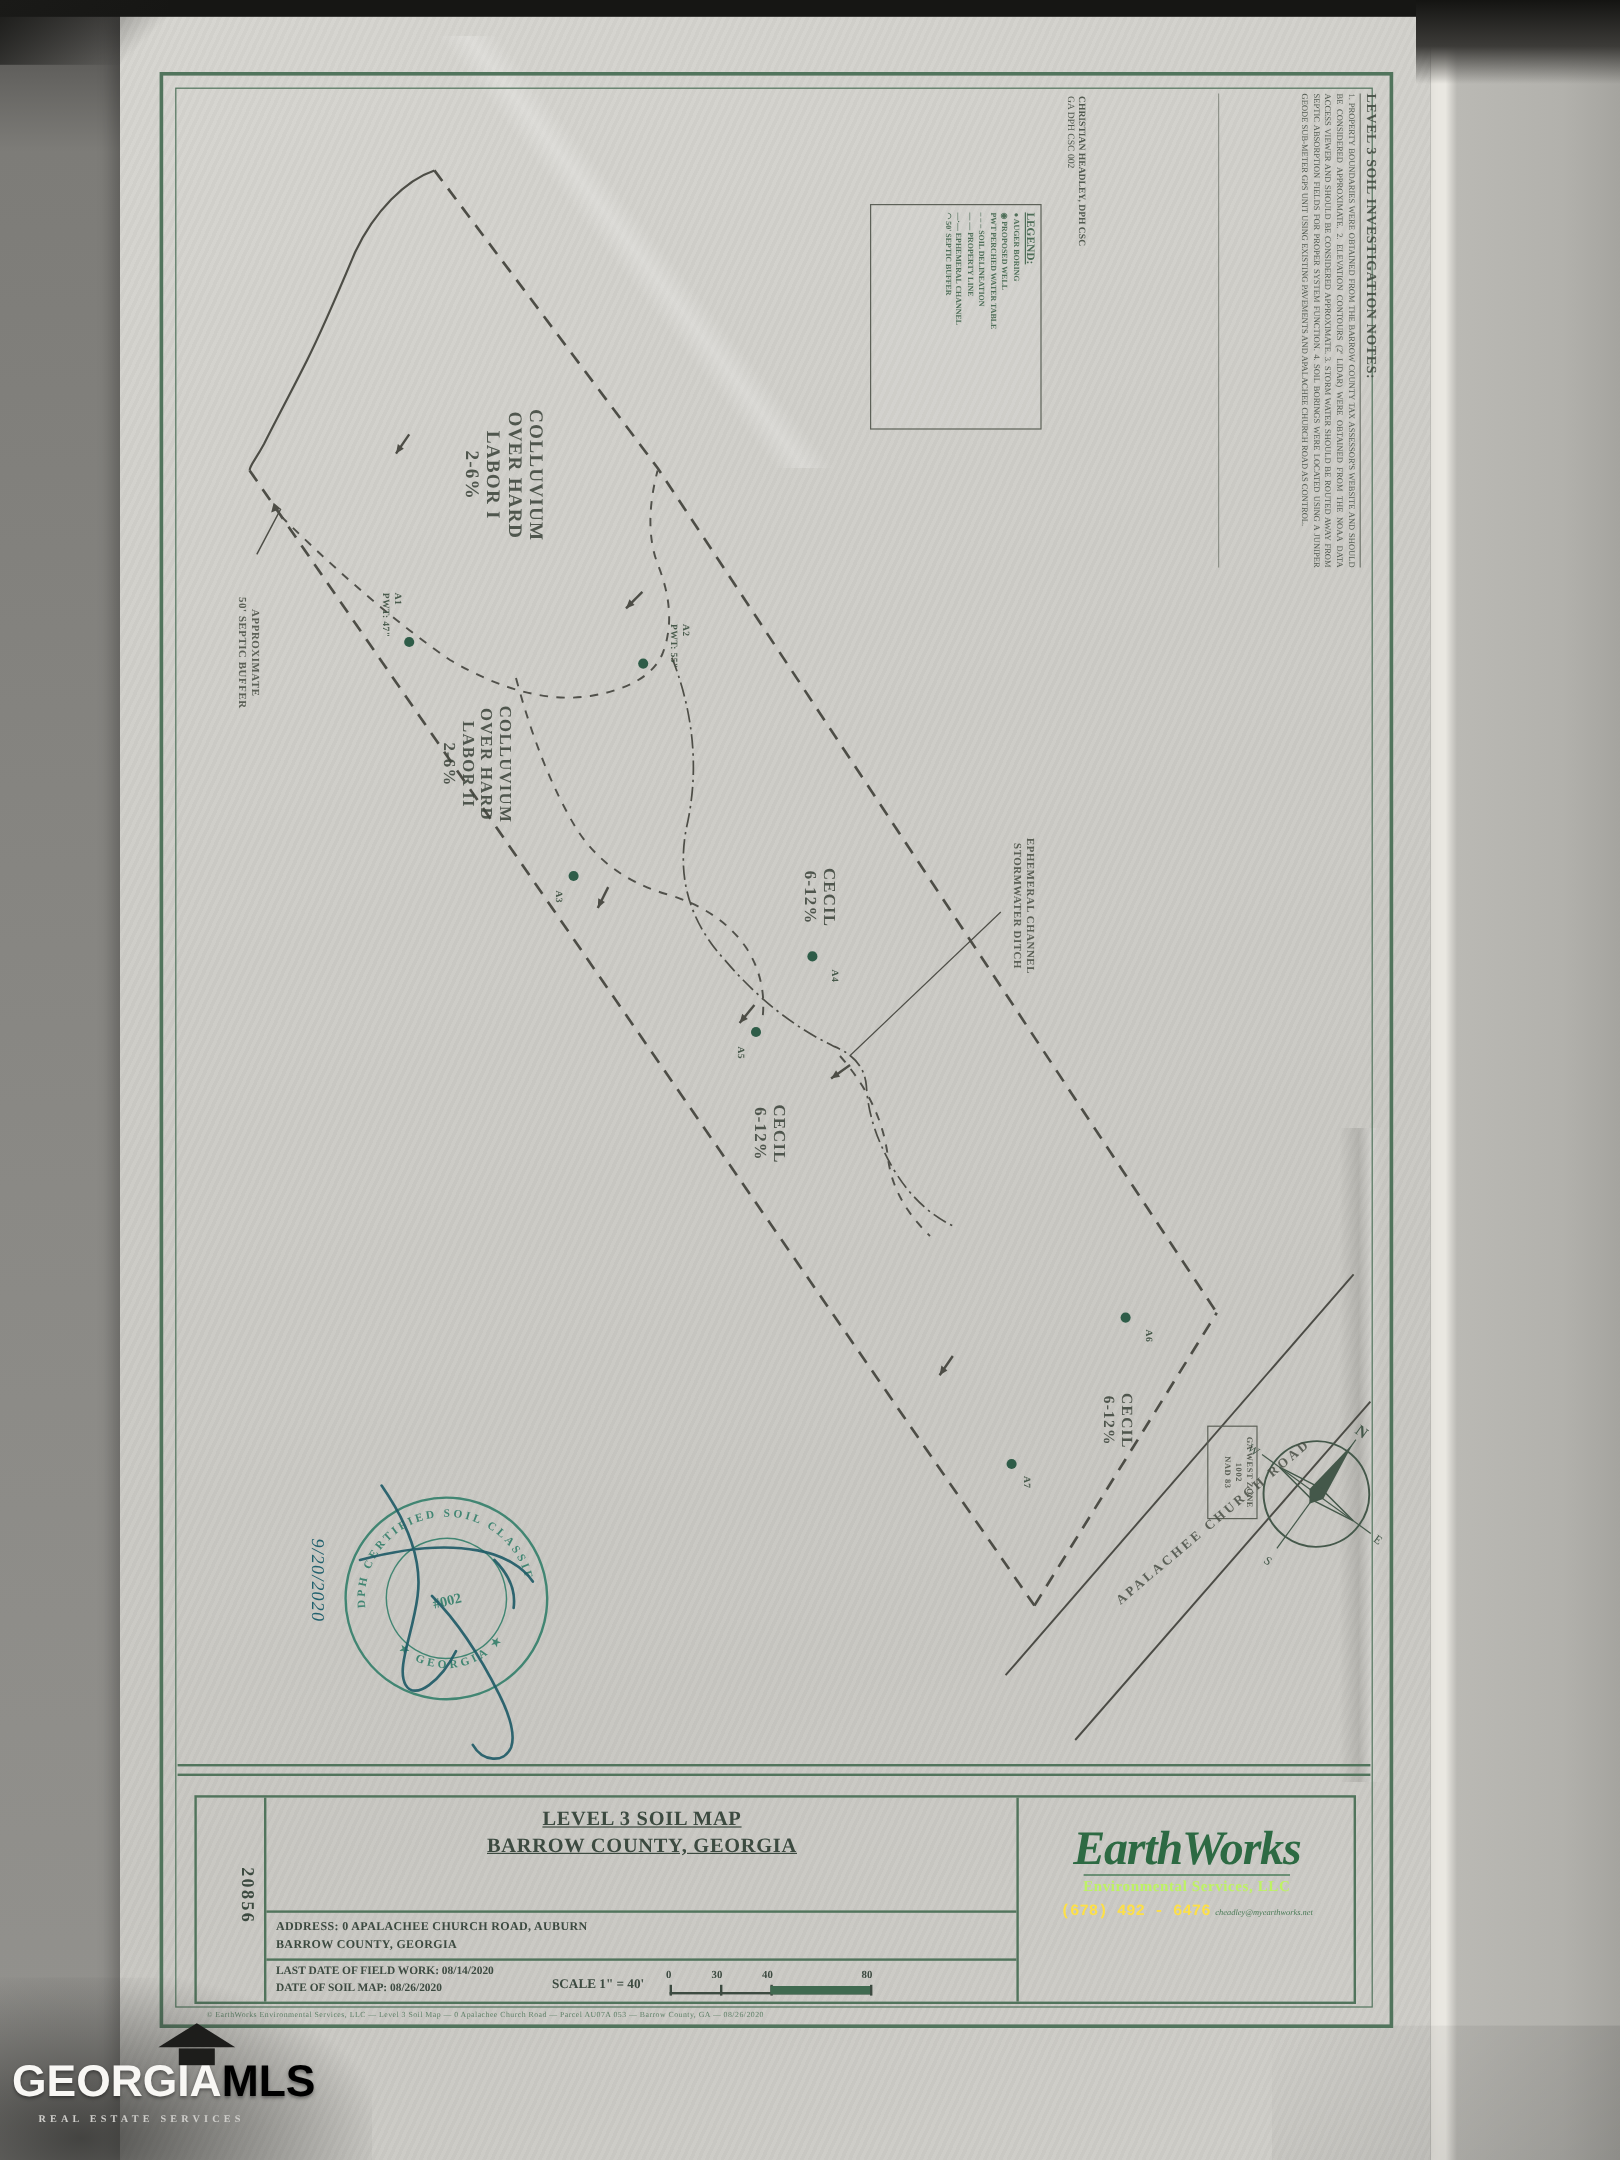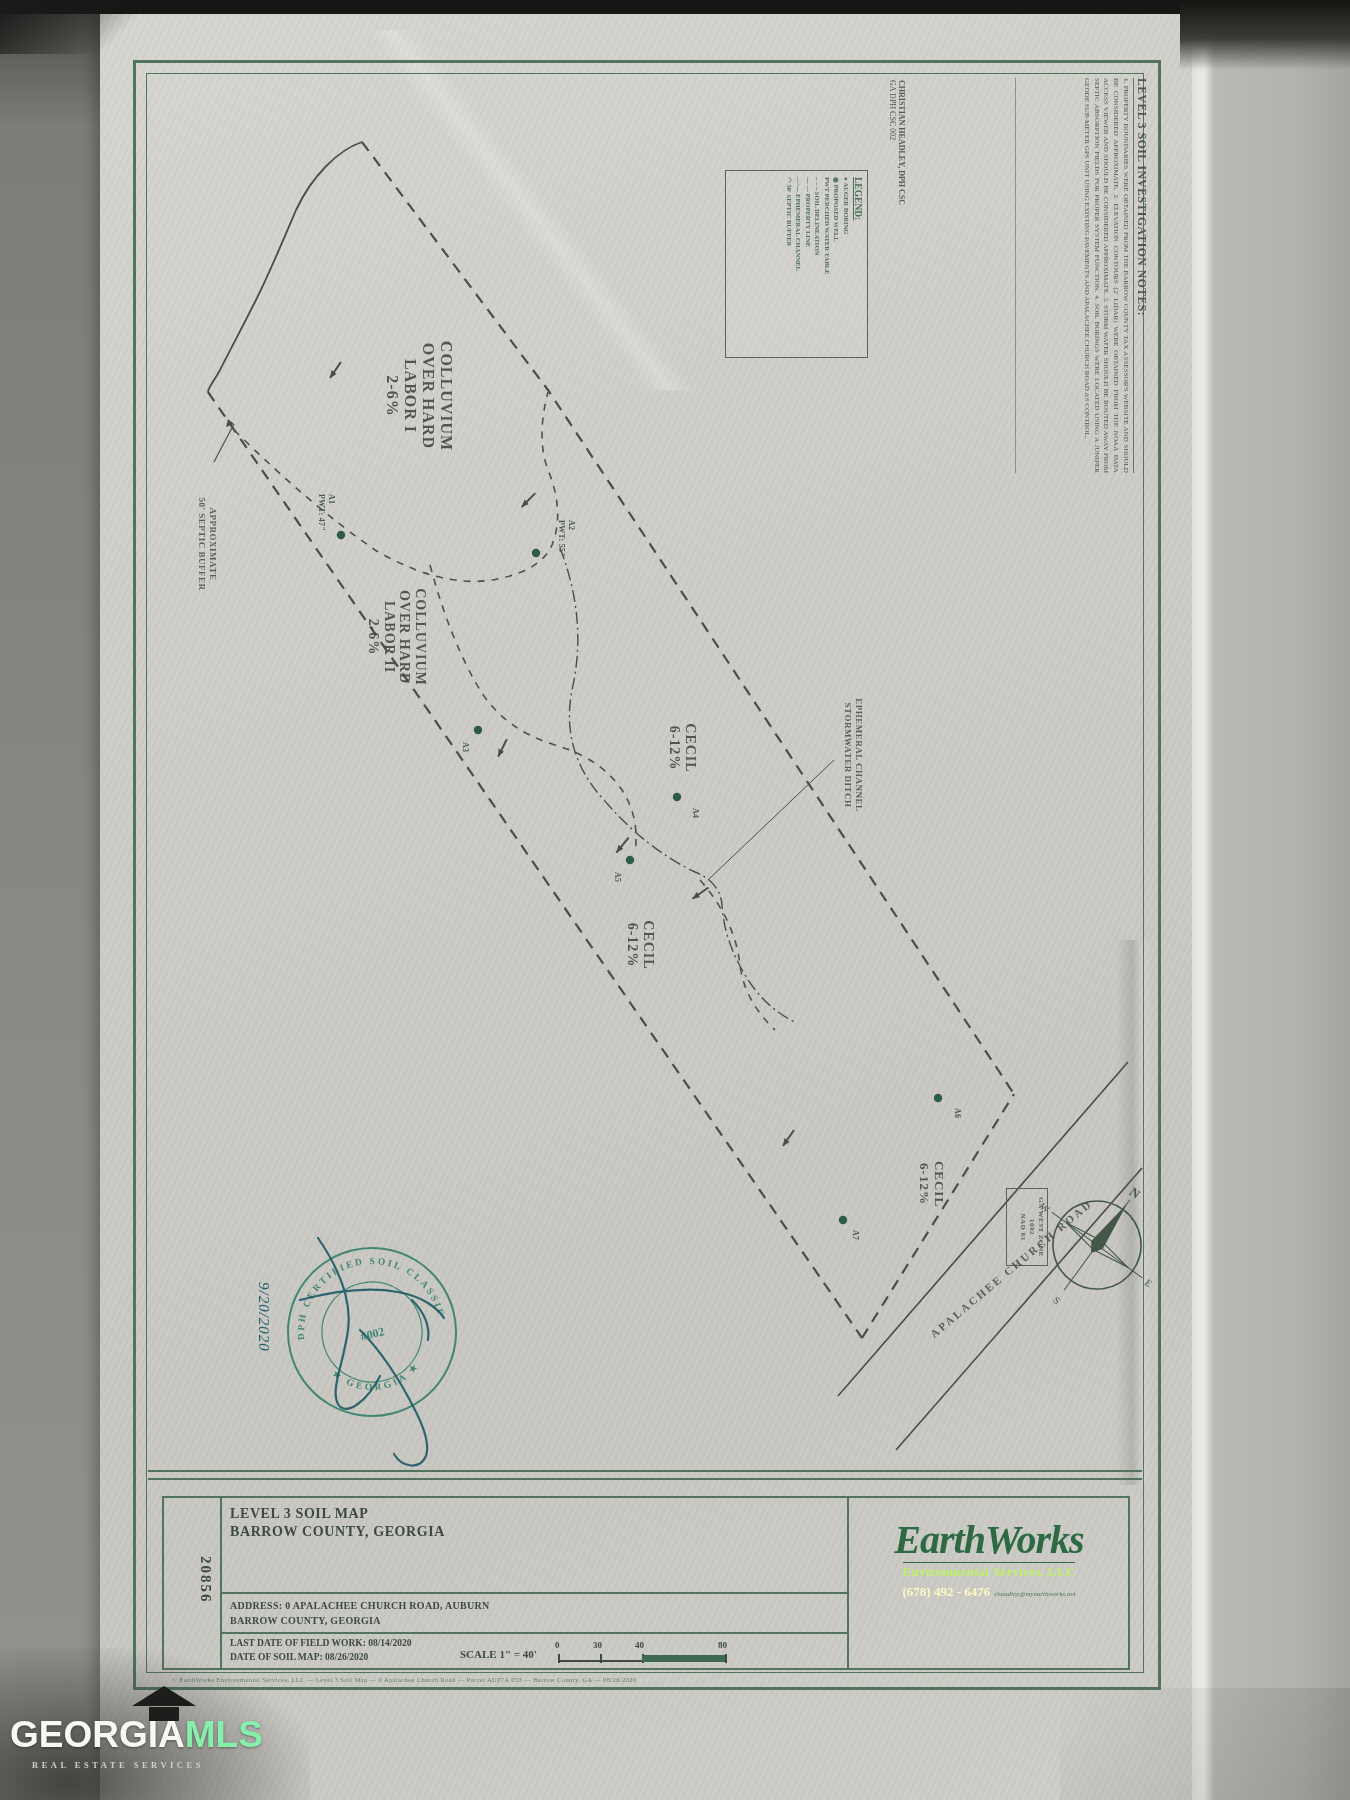--- a/index.html
+++ b/index.html
@@ -23,34 +23,34 @@
   .soil{font-weight:bold;color:rgba(62,70,60,.88);text-align:center;letter-spacing:1px;line-height:1.12;font-family:"Liberation Serif",serif;}
   .smlbl{font-weight:bold;color:rgba(70,76,66,.85);text-align:center;letter-spacing:.5px;line-height:1.25;font-family:"Liberation Serif",serif;}
   .bor{font-weight:bold;color:rgba(58,78,62,.9);line-height:1.2;font-family:"Liberation Serif",serif;font-size:8px;letter-spacing:.3px;white-space:nowrap;}
   .notes{color:rgba(68,76,66,.9);font-family:"Liberation Serif",serif;}
   .n-title{font-size:11.5px;font-weight:bold;letter-spacing:.6px;border-bottom:1px solid rgba(68,76,66,.7);padding-bottom:2px;margin-bottom:3px;white-space:nowrap;}
   .n-body{font-size:7.1px;line-height:1.38;text-align:justify;}
   .legend-box{border:1.2px solid #5d6158;color:#4e6e58;font-family:"Liberation Serif",serif;padding:4px 6px;box-sizing:border-box;background:rgba(255,255,255,.06);}
   .lg-title{font-size:9.5px;font-weight:bold;text-decoration:underline;margin-bottom:2px;}
   .lg-item{font-size:6.6px;line-height:1.45;white-space:nowrap;font-weight:bold;}
   .tb-text{color:#3c4a40;font-family:"Liberation Serif",serif;}
-  .tb-title{font-size:14px;font-weight:bold;line-height:1.3;letter-spacing:.6px;}
+  .tb-title{font-size:17px;font-weight:bold;line-height:1.3;letter-spacing:.6px;text-align:center;text-decoration:underline;}
   .tb-small{font-size:10px;font-weight:bold;line-height:1.5;letter-spacing:.3px;}
   .tick{position:absolute;width:1.5px;height:9px;background:#3c4a40;}
   .ticknum{position:absolute;font-size:9px;font-weight:bold;color:#3c4a40;font-family:"Liberation Serif",serif;}
   .ew-name{font-size:40px;font-weight:bold;font-style:italic;color:#2d6a43;letter-spacing:-1px;line-height:1;font-family:"Liberation Serif",serif;}
   .ew-sub{font-size:12.5px;font-weight:bold;color:#bef264;border-top:1.5px solid #2d6a43;display:inline-block;padding-top:2px;margin-top:2px;letter-spacing:.5px;font-family:"Liberation Serif",serif;}
-  .ew-phone{font-size:13px;font-weight:bold;color:#fef9c3;font-family:Liberation Serif, serif;}
+  .ew-phone{font-size:13px;font-weight:bold;color:#fde047;font-family:Liberation Mono, monospace;}
   .ew-mail{font-size:7px;font-style:italic;color:#4a7a57;font-family:"Liberation Serif",serif;margin-top:14px;}
   .fineprint{font-size:6.5px;color:#5d7f66;letter-spacing:.4px;white-space:nowrap;overflow:hidden;font-family:"Liberation Serif",serif;}
   .hand{color:#20606d;font-style:italic;font-family:"Liberation Serif",serif;}
   .wm-patch{left:0;top:1648px;width:310px;height:152px;background:radial-gradient(ellipse at 22% 88%,rgba(50,50,48,.82),rgba(50,50,48,0) 75%);}
   .wm-brand{font-family:"Liberation Sans",sans-serif;font-weight:bold;font-size:37px;letter-spacing:0px;text-shadow:0 1px 3px rgba(0,0,0,.4);line-height:1;}
   .wm-georgia{color:#f8f7f4;}
-  .wm-mls{color:#86efac;}
+  .wm-mls{color:#000000;}
   .wm-tag{font-family:Liberation Serif, serif;font-size:8.5px;letter-spacing:3.5px;color:#cfcecb;font-weight:bold;}
   .roof{width:0;height:0;border-left:32px solid transparent;border-right:32px solid transparent;border-bottom:20px solid #1d1d1b;}
   .house-body{width:30px;height:14px;background:#1d1d1b;}
   .shadow-br{left:1060px;top:1688px;width:290px;height:112px;background:linear-gradient(135deg,rgba(0,0,0,0),rgba(0,0,0,.14));}
 </style>
 </head>
 <body>
 
 <div id="photo">
   <div class="abs" id="left-edge"></div>

